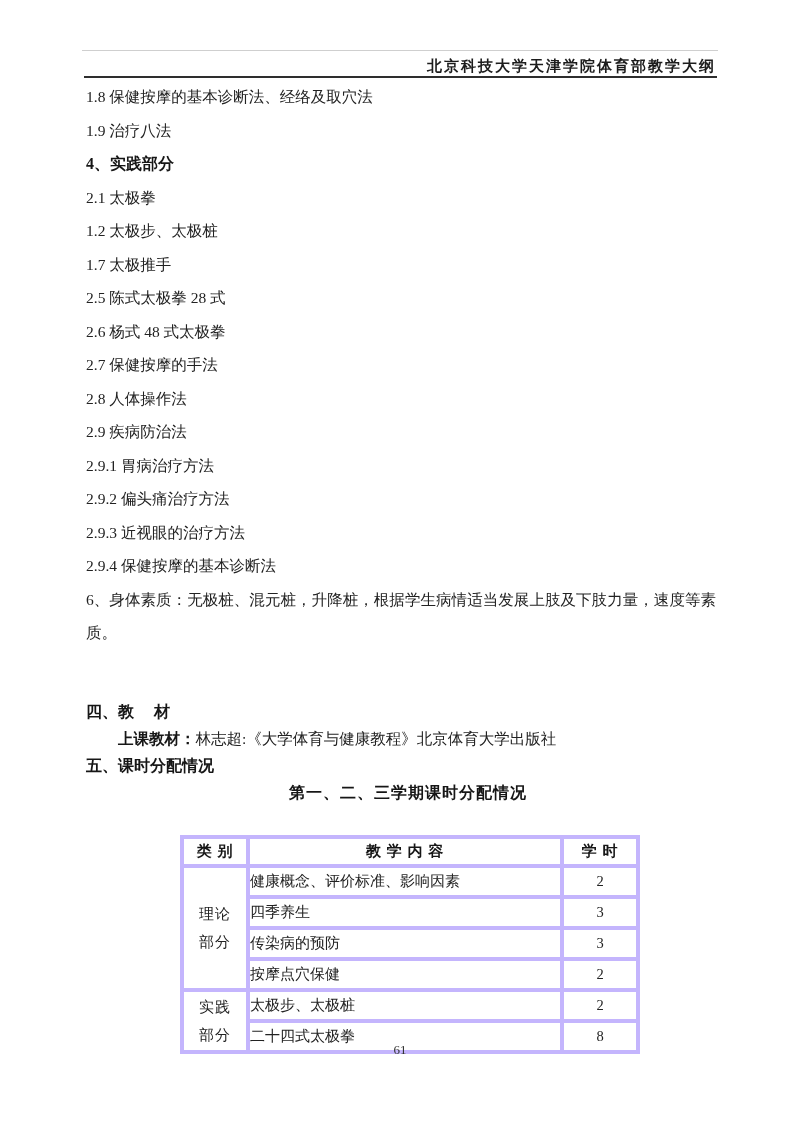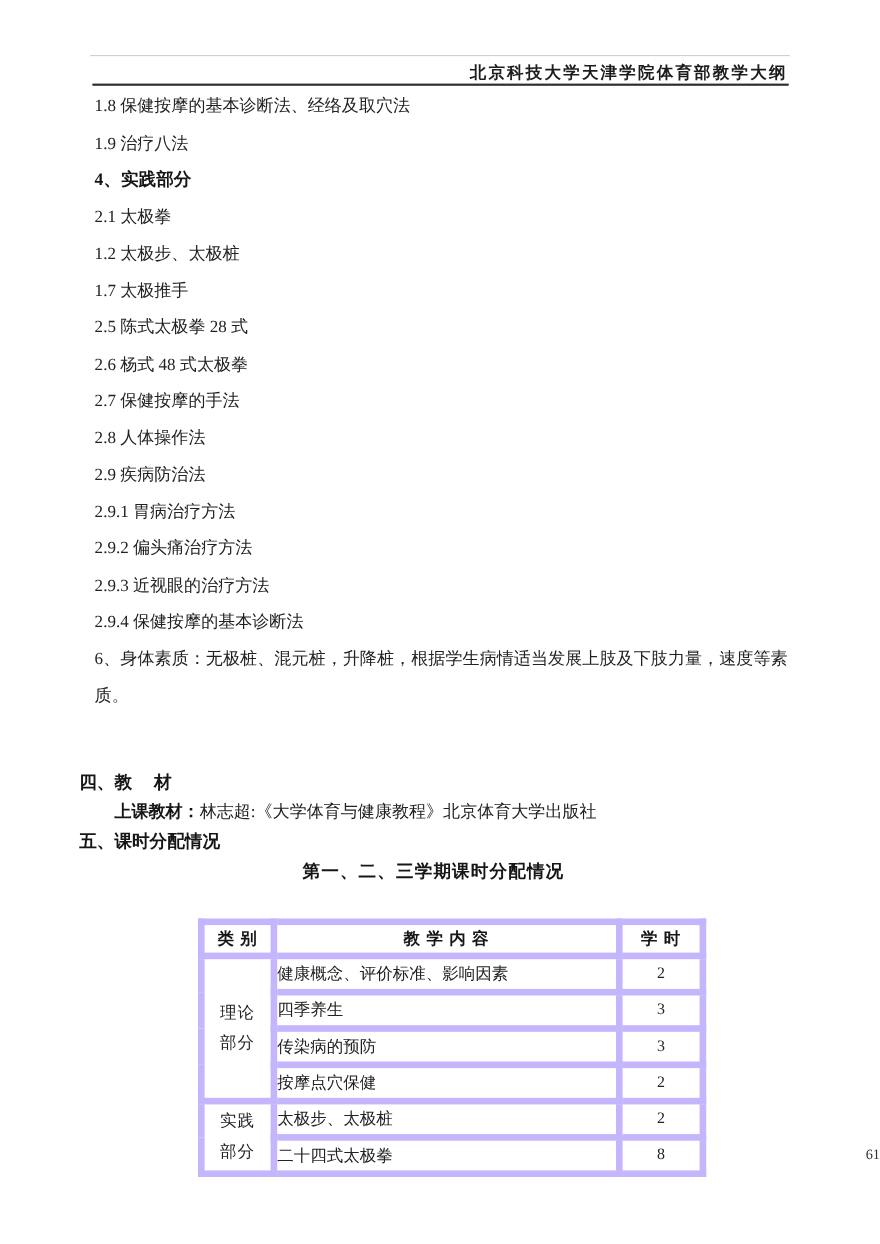--- a/index.html
+++ b/index.html
@@ -31,21 +31,21 @@
     position:absolute; left:86px; right:84px; top:80px;
     font-size:15.5px; line-height:33.5px;
     text-align:justify;
   }
   .body-list .item { white-space:normal; }
   .body-list .item.bold {
     font-weight:bold; font-size:16px; color:#161616;
   }
   
   .lower {
-    position:absolute; left:72px; right:84px; top:698px;
+    position:absolute; left:86px; right:84px; top:698px;
     font-size:15.5px; line-height:27px;
   }
   .lower .heading { font-weight:bold; font-size:16px; color:#161616; }
   .materials-line { padding-left:32px; }
   .materials-line .label { font-weight:bold; color:#161616; }
   .table-title {
     margin-left:94px; width:456px;
     text-align:center; font-weight:bold; font-size:16px;
     letter-spacing:1px; color:#161616;
   }
@@ -53,35 +53,35 @@
   table.schedule {
     position:absolute; left:180px; top:835px;
     width:456px; border-collapse:collapse;
     table-layout:fixed;
     font-size:15px; color:#222;
   }
   table.schedule col.c-cat { width:66px; }
   table.schedule col.c-content { width:314px; }
   table.schedule col.c-hours { width:76px; }
   table.schedule th, table.schedule td {
-    border:6px solid #c4b5fd; padding:0;
+    border:4px solid #c4b5fd; padding:0;
   }
   table.schedule th {
     height:25px; font-weight:bold; font-size:15px;
     letter-spacing:1px; text-align:center; color:#161616;
   }
   table.schedule td { height:27px; }
   td.cat-cell { text-align:center; vertical-align:middle; }
   .cat-line { line-height:28px; letter-spacing:1px; }
   td.content-cell { text-align:left; padding-left:12px; }
   td.hours-cell { text-align:center; font-size:14.5px; }
   
   .page-number {
     position:absolute; left:0; right:0; top:1042px;
-    text-align:right; font-size:13px; color:#333;
+    text-align:center; font-size:13px; color:#333;
   }
 </style>
 </head>
 <body>
 
 <div class="page">
 
   <div class="rule-faint"></div>
   <div class="header-title">北京科技大学天津学院体育部教学大纲</div>
   <div class="rule-dark"></div>

